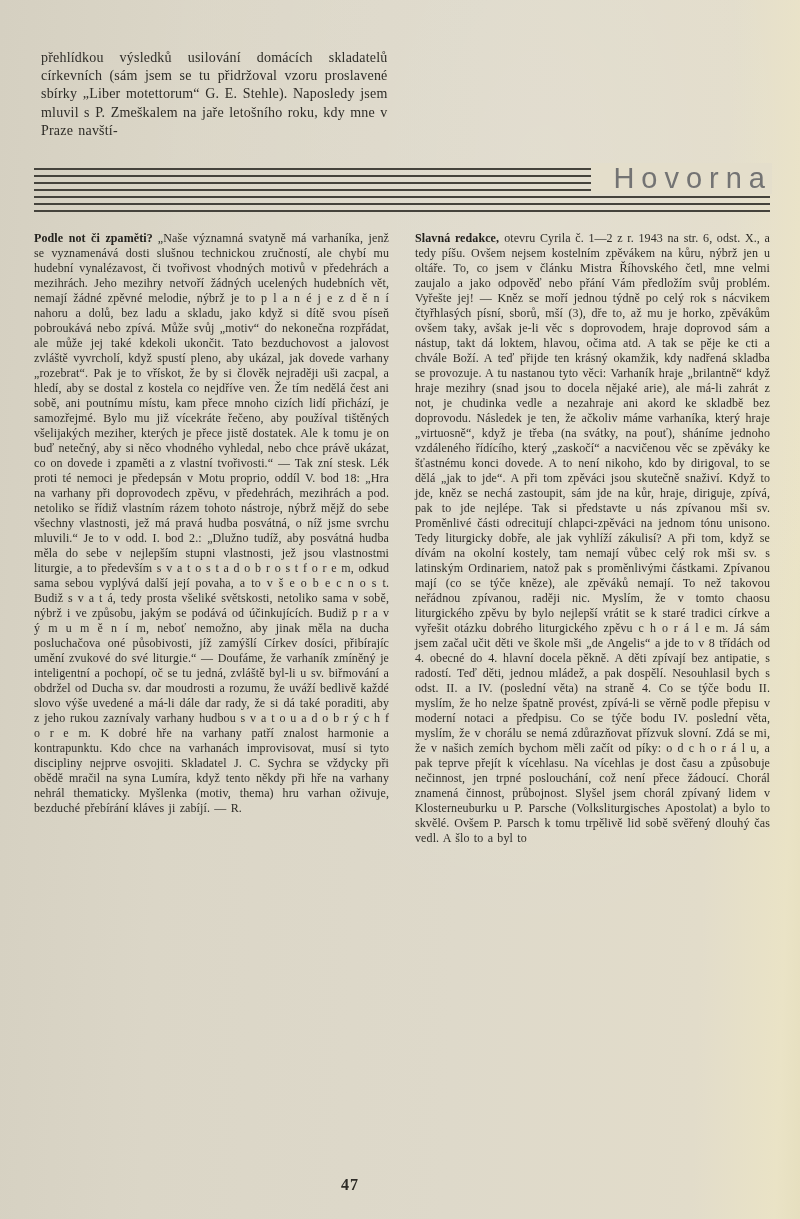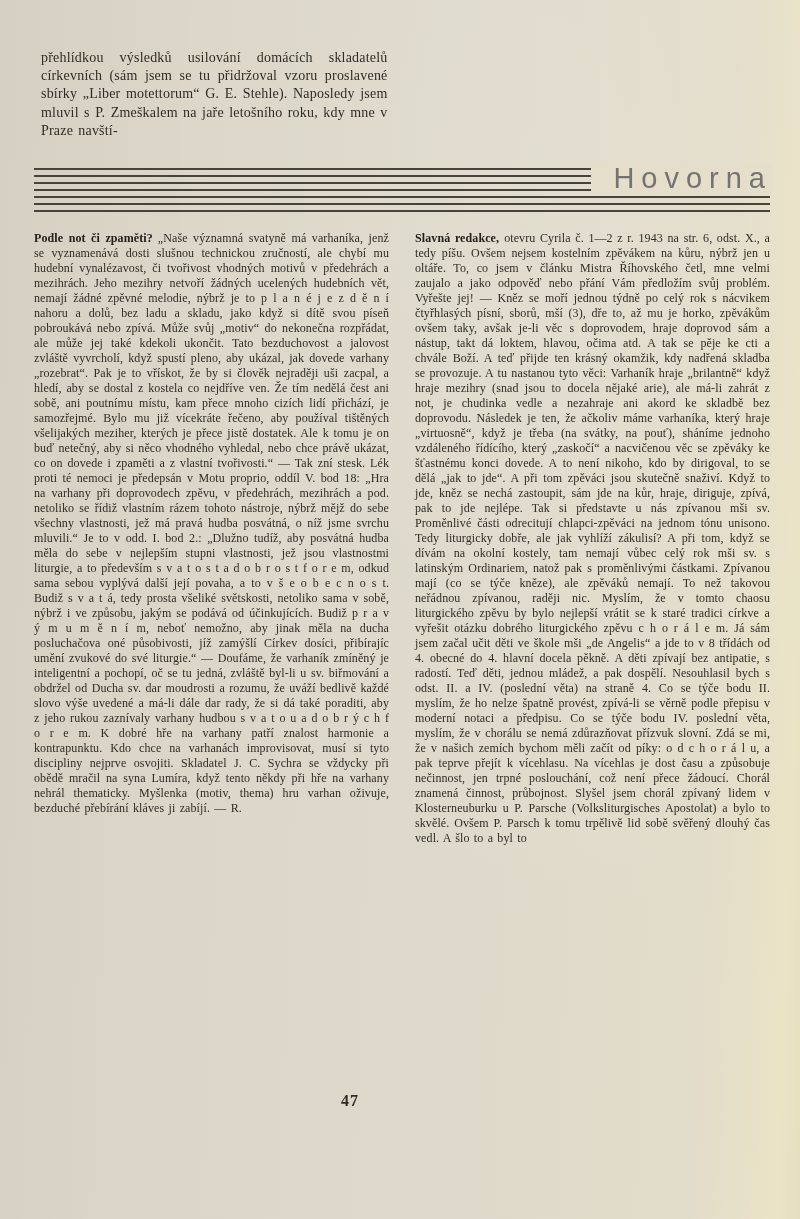--- a/index.html
+++ b/index.html
@@ -57,21 +57,21 @@
     font-size:12px;
     line-height:15px;
     letter-spacing:0.1px;
     word-spacing:1.2px;
     text-align:justify;
   }
   .body-section p{margin:0;}
   .lead{font-weight:bold;margin-right:5px;color:#23211d;}
   .page-number{
     position:absolute;
-    left:341px;top:1092px;
+    left:341px;top:1176px;
     font-weight:bold;
     font-size:16px;
     letter-spacing:1px;
   }
 </style>
 </head>
 <body>
 
 <div class="page">
 

